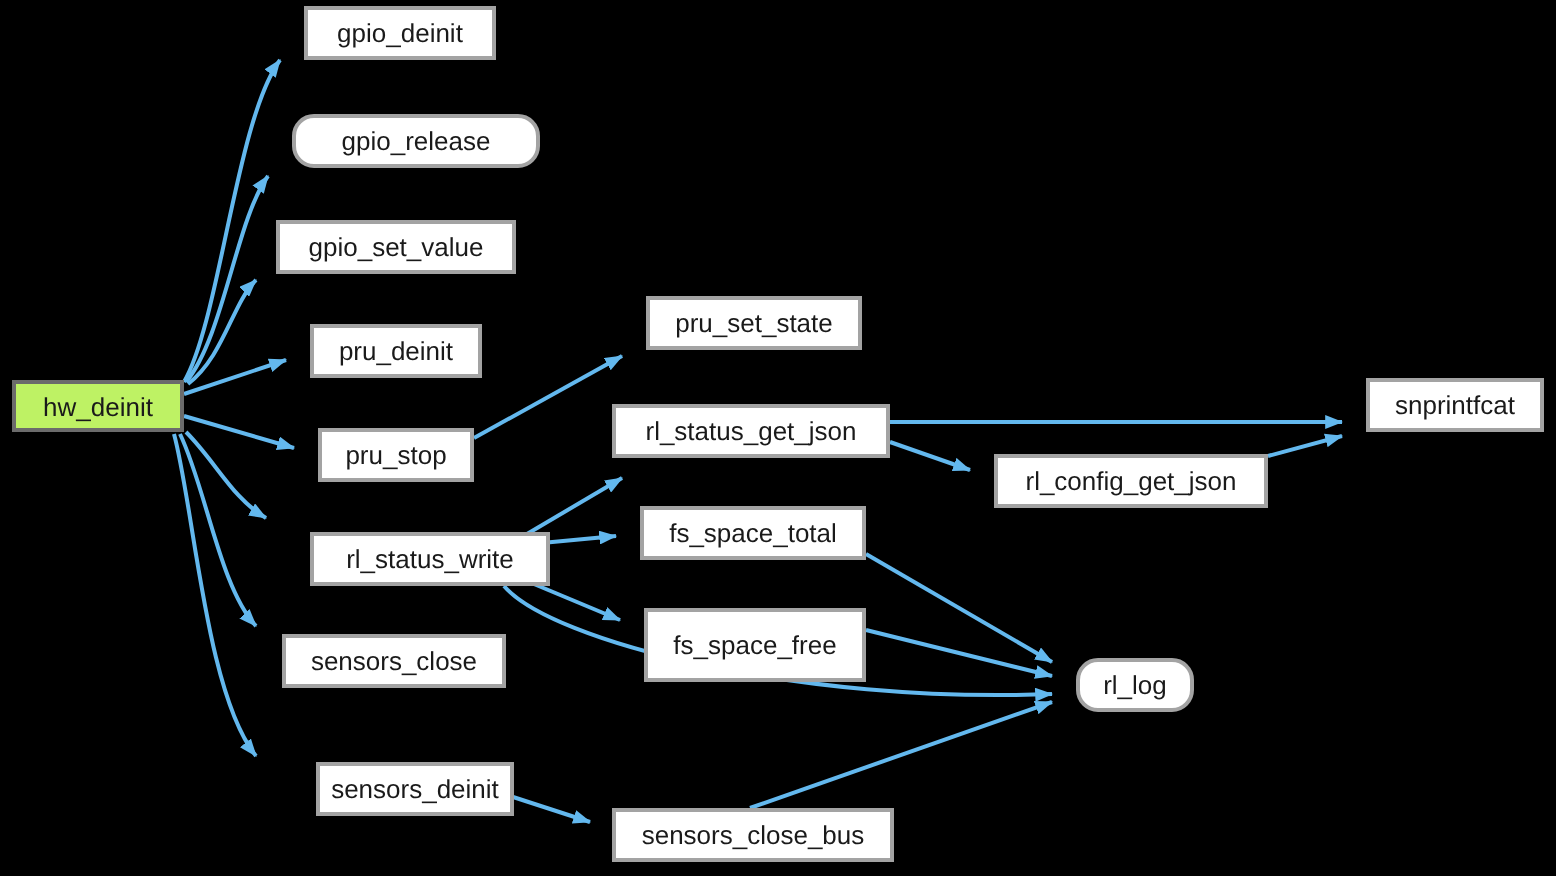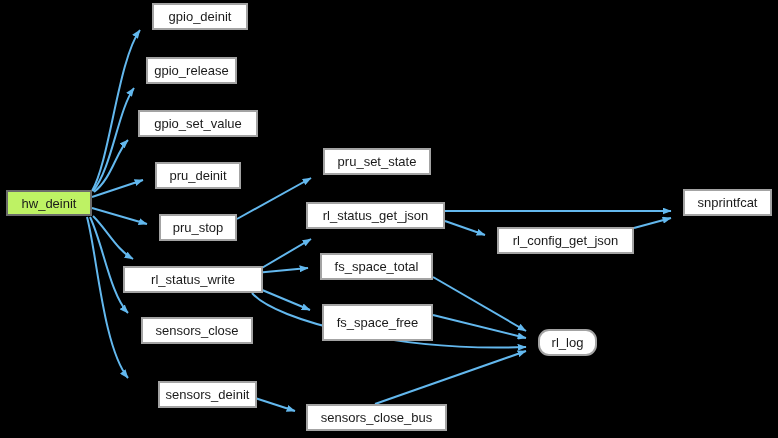--- a/index.html
+++ b/index.html
@@ -56,33 +56,33 @@
         <path d="M 375,404 L 526,351" fill="none" stroke="#63b8ee" stroke-width="2" marker-end="url(#ah)"></path>
       </g>
   </svg>
   <div id="node-layer">
       <div class="node current" style="left: 6px; top: 190px; width: 86px; height: 26px;">
         <span class="node-label">hw_deinit</span>
       </div>
       <div class="node" style="left: 152px; top: 3px; width: 96px; height: 27px;">
         <span class="node-label">gpio_deinit</span>
       </div>
-      <div class="node" style="left: 146px; top: 57px; width: 91px; height: 27px;">
+      <div class="node" style="left: 146px; top: 57px; width: 124px; height: 27px; border-radius: 11px;">
         <span class="node-label">gpio_release</span>
       </div>
       <div class="node" style="left: 138px; top: 110px; width: 120px; height: 27px;">
         <span class="node-label">gpio_set_value</span>
       </div>
       <div class="node" style="left: 155px; top: 162px; width: 86px; height: 27px;">
         <span class="node-label">pru_deinit</span>
       </div>
       <div class="node" style="left: 159px; top: 214px; width: 78px; height: 27px;">
         <span class="node-label">pru_stop</span>
       </div>
-      <div class="node" style="left: 123px; top: 266px; width: 140px; height: 27px;">
+      <div class="node" style="left: 155px; top: 266px; width: 120px; height: 27px;">
         <span class="node-label">rl_status_write</span>
       </div>
       <div class="node" style="left: 141px; top: 317px; width: 112px; height: 27px;">
         <span class="node-label">sensors_close</span>
       </div>
       <div class="node" style="left: 123px; top: 381px; width: 99px; height: 27px; margin-left: 35px;">
         <span class="node-label">sensors_deinit</span>
       </div>
       <div class="node" style="left: 323px; top: 148px; width: 108px; height: 27px;">
         <span class="node-label">pru_set_state</span>

